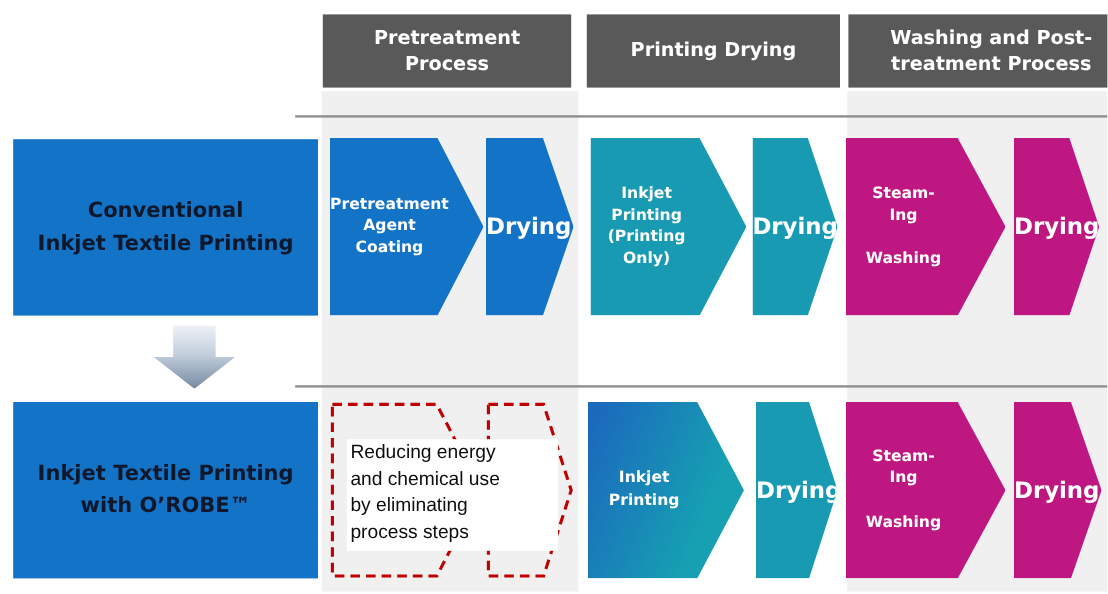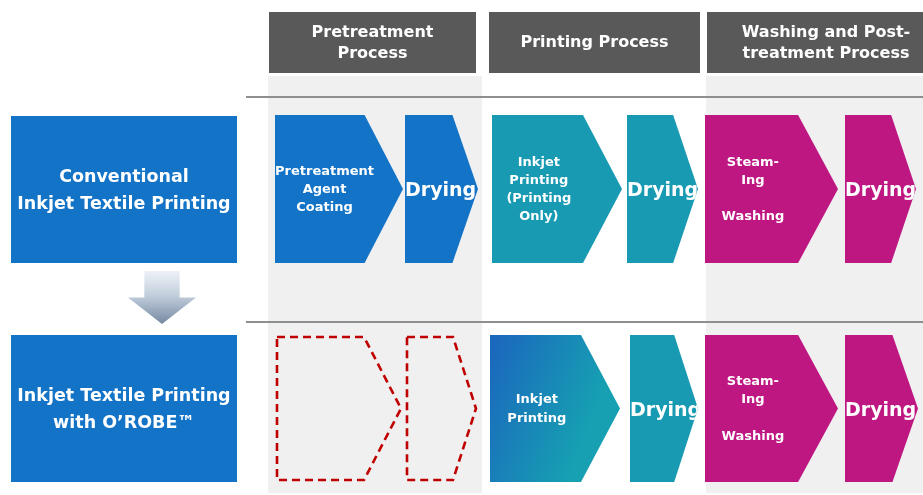--- a/index.html
+++ b/index.html
@@ -18,22 +18,22 @@
   #hdr-pre{left:269px;width:207px;}
   #hdr-print{left:489px;width:211px;}
   #hdr-wash{left:707px;width:238px;}
 
   
   .hline{position:absolute;left:246px;width:677px;height:2px;background:var(--line_gray,#8f8f8f);}
   #hline-top{top:96px;}
   #hline-bottom{top:321px;}
 
   
-  .bluebox{position:absolute;left:11px;width:226px;background:var(--blue,#1273c7);
-           color:#ffffff;font-weight:bold;font-size:17.5px;line-height:1.5;
+  .bluebox{position:absolute;left:11px;width:254px;background:var(--blue,#1273c7);
+           color:#0f172a;font-weight:bold;font-size:17.5px;line-height:1.5;
            display:flex;align-items:center;justify-content:center;text-align:center;white-space:pre-line;}
   #box-conventional{top:116px;height:147px;}
   #box-orobe{top:335px;height:147px;}
 
   
   .down-arrow{position:absolute;left:128px;top:271px;width:68px;height:53px;
     background:linear-gradient(180deg,#eef2f7 0%,#c3cfdd 45%,#8b9db3 85%,#76889d 100%);
     clip-path:polygon(24% 0,76% 0,76% 50%,100% 50%,50% 100%,0 50%,24% 50%);}
 
   
@@ -78,21 +78,21 @@
 </head>
 <body>
 
 <div class="stage">
 
   <div class="band" id="band-pre"></div>
   <div class="band" id="band-wash"></div>
 
   <div class="hdr" id="hdr-pre">Pretreatment
 Process</div>
-  <div class="hdr" id="hdr-print">Printing Process</div>
+  <div class="hdr" id="hdr-print">Printing Drying</div>
   <div class="hdr" id="hdr-wash">Washing and Post-
 treatment Process</div>
 
   <div class="hline" id="hline-top"></div>
   <div class="hline" id="hline-bottom"></div>
 
   <div class="bluebox" id="box-conventional">Conventional
 Inkjet Textile Printing</div>
 
   <div class="down-arrow"></div>
@@ -126,20 +126,24 @@
   <div class="parrow small magenta-bg r1" id="a-wa1d">
     <div class="lbl">Drying</div>
   </div>
 
   <svg class="dash-svg" id="dash-big" width="128" height="147" viewBox="0 0 128 147">
     <polygon points="2,2 89,2 126,73.5 89,145 2,145" fill="none" stroke="#c00000" stroke-width="2.6" stroke-dasharray="8,5"></polygon>
   </svg>
   <svg class="dash-svg" id="dash-small" width="73" height="147" viewBox="0 0 73 147">
     <polygon points="2,2 48,2 71,73.5 48,145 2,145" fill="none" stroke="#c00000" stroke-width="2.6" stroke-dasharray="8,5"></polygon>
   </svg>
+  <div id="note">Reducing energy
+and chemical use
+by eliminating
+process steps</div>
 
   <div class="parrow big grad-bg r2" id="a-pr2">
     <div class="lbl">
       <span class="wl">Inkjet
 Printing</span>
     </div>
   </div>
   <div class="parrow small teal-bg r2" id="a-pr2d">
     <div class="lbl">Drying</div>
   </div>

